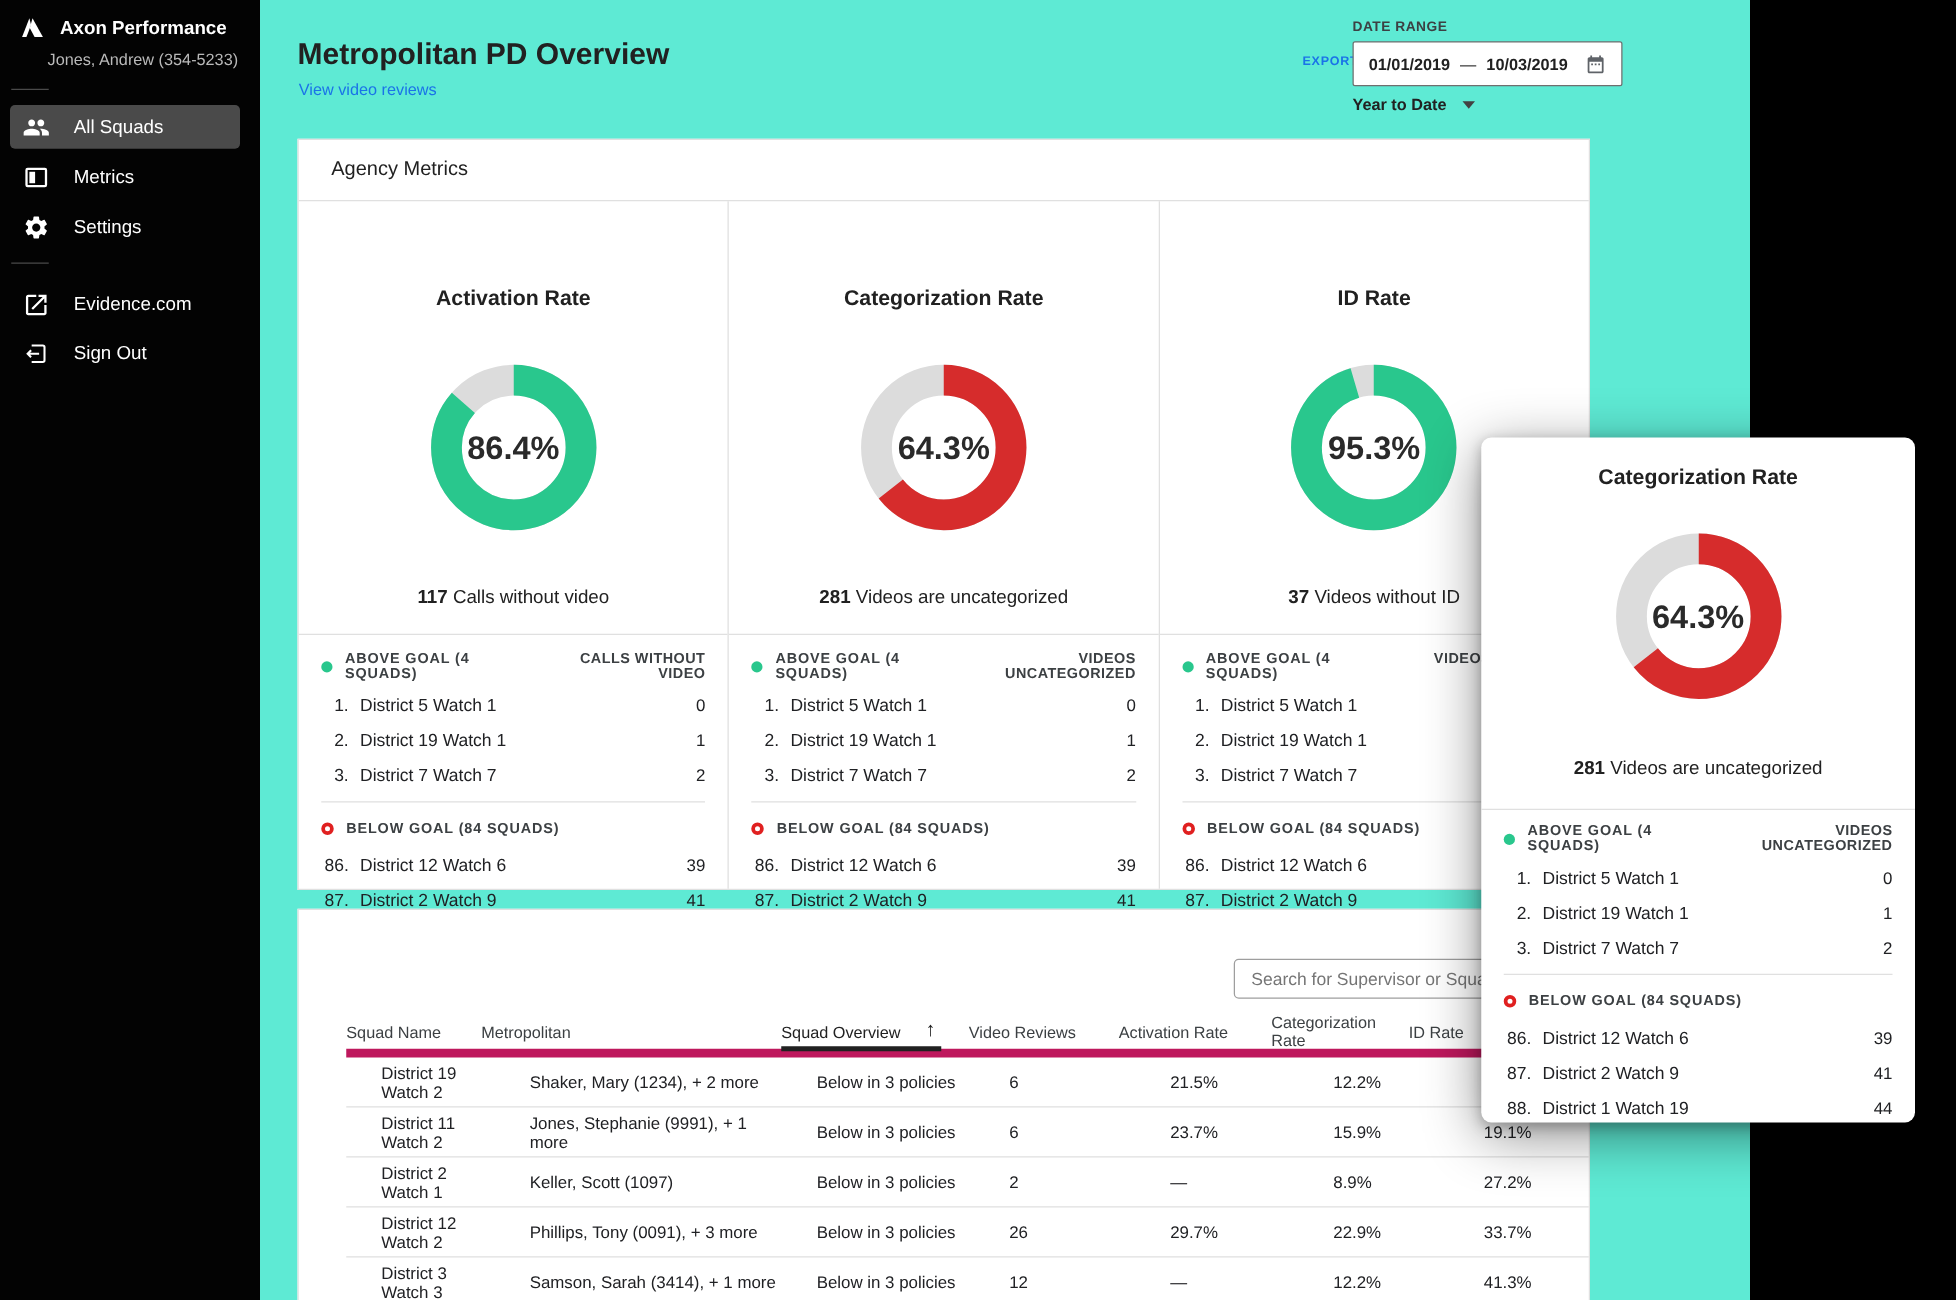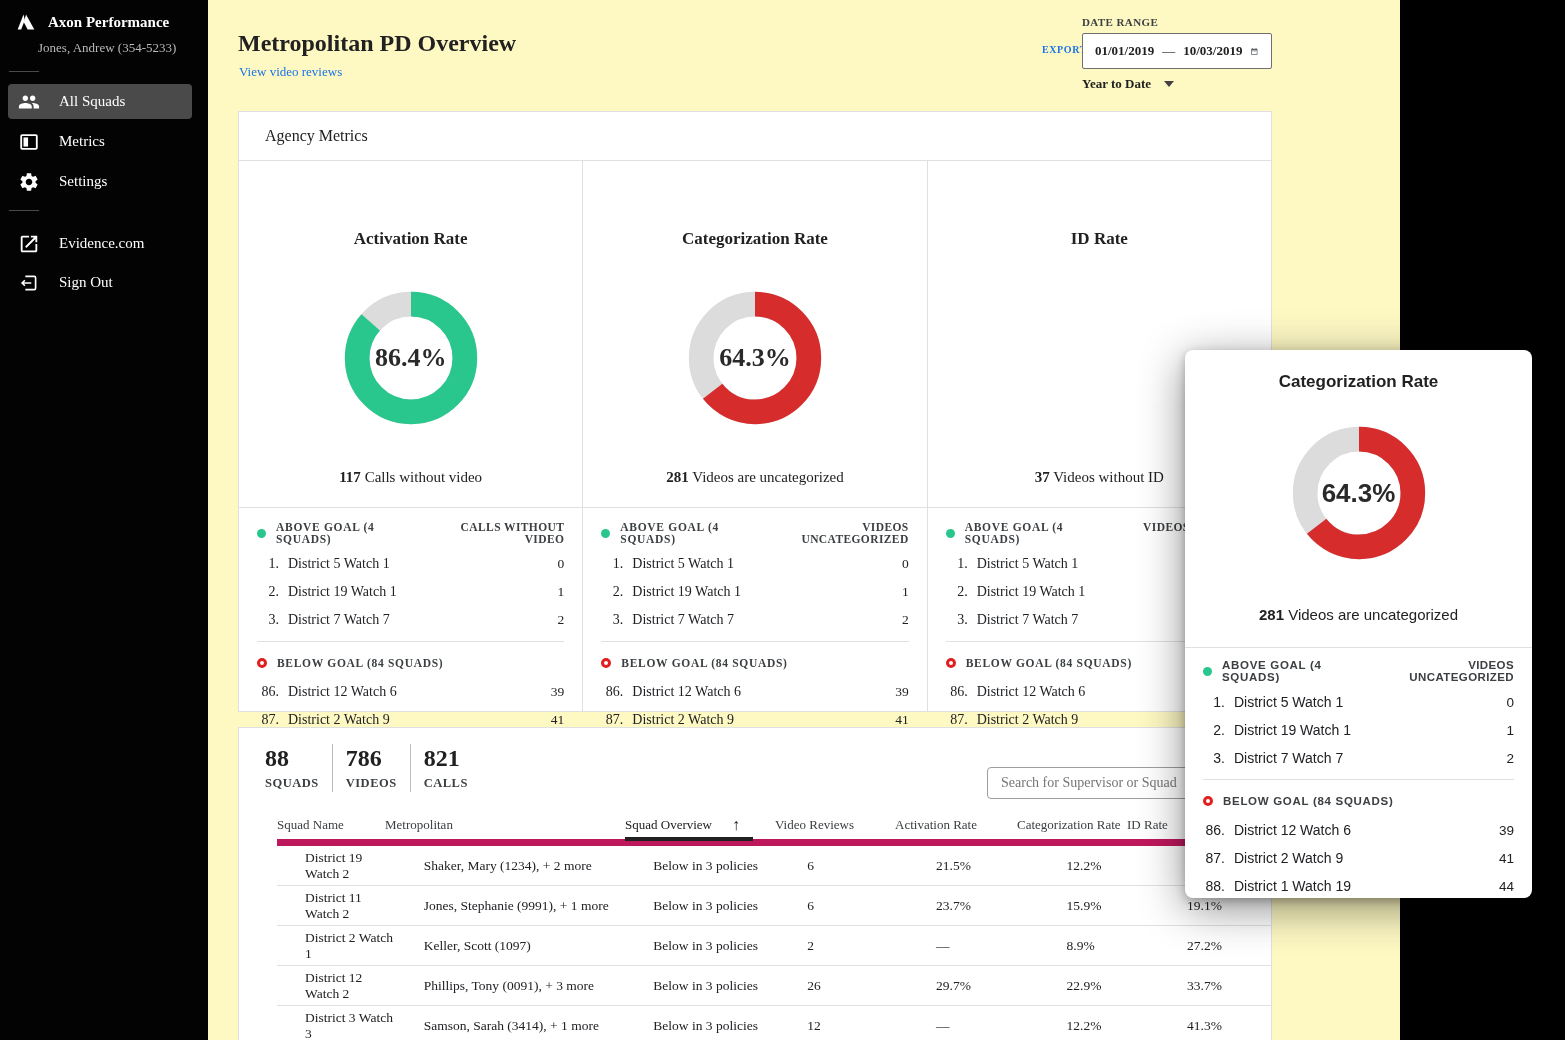--- a/index.html
+++ b/index.html
@@ -1,38 +1,38 @@
 <!DOCTYPE html>
 <html><head>
 <meta charset="utf-8">
 <style>
   * { margin:0; padding:0; box-sizing:border-box; }
   html,body { background:#000; }
   body { font-family:"Liberation Sans","DejaVu Sans",sans-serif; }
   #stage { position:relative; width:1565px; height:1040px; background:#000; overflow:hidden; }
-  .app { position:absolute; left:0; top:0; width:1400px; height:1040px; background:#fef9c3;font-family:Liberation Serif, serif; }
+  .app { position:absolute; left:0; top:0; width:1400px; height:1040px; background:#5eead4; }
 
   
   .sidebar { position:absolute; left:0; top:0; width:208px; height:1040px; background:#030303; color:#fff; }
   .brand-row { position:absolute; left:16px; top:12px; display:flex; align-items:center; gap:12px; }
   .brand-row svg { width:20px; height:20px; }
   .brand-title { font-size:15px; font-weight:700; color:#fff; }
   .brand-user { position:absolute; left:38px; top:40px; font-size:13px; color:#b9b9b9; }
   .side-div { position:absolute; left:9px; width:30px; border-top:1px solid #4a4a4a; }
   .nav-item { position:absolute; left:8px; width:184px; height:35px; display:flex; align-items:center; gap:19px; padding-left:10px; border-radius:4px; cursor:pointer; }
   .nav-item.sel { background:#4a4a4a; }
   .nav-item svg { width:22px; height:22px; flex:0 0 22px; }
   .nav-label { font-size:15px; color:#fff; }
 
   
   .page-title { position:absolute; left:238px; top:30px; font-size:24px; font-weight:600; color:#212121; }
   .page-sub { position:absolute; left:239px; top:64px; font-size:13px; color:#1a73e8; cursor:pointer; }
   .export-btn { position:absolute; left:1042px; top:44px; font-size:10px; font-weight:700; letter-spacing:.6px; color:#1a73e8; cursor:pointer; }
   .dr-label { position:absolute; left:1082px; top:16px; font-size:11px; font-weight:700; letter-spacing:.4px; color:#3c4043; }
-  .dr-box { position:absolute; left:1082px; top:33px; width:190px; height:36px; background:#fff; border:1px solid #6f6f6f; border-radius:2px; display:flex; align-items:center; padding:0 12px; gap:8px; cursor:pointer; }
+  .dr-box { position:absolute; left:1082px; top:33px; width:216px; height:36px; background:#fff; border:1px solid #6f6f6f; border-radius:2px; display:flex; align-items:center; padding:0 12px; gap:8px; cursor:pointer; }
   .dr-box .dt { font-size:13px; font-weight:600; color:#212121; }
   .dr-box .sep { font-size:13px; color:#212121; }
   .dr-box svg { width:17px; height:17px; margin-left:auto; }
   .preset { position:absolute; left:1082px; top:76px; display:flex; align-items:center; gap:13px; cursor:pointer; }
   .preset span { font-size:13px; font-weight:600; color:#212121; }
   .caret { width:0; height:0; border-left:5px solid transparent; border-right:5px solid transparent; border-top:6px solid #424242; }
 
   
   .card { position:absolute; background:#fff; border:1px solid #e0e0e0; }
   #agency-card { left:238px; top:111px; width:1034px; height:601px; }
@@ -271,20 +271,29 @@
             <div class="g-row">
                 <span class="g-rank">88.</span>
                 <span class="g-name">District 1 Watch 19</span>
                 <span class="g-val">44</span>
               </div>
           </div>
         </div>
 
         <div class="metric-col">
           <div class="m-title">ID Rate</div>
+          <div class="donut-box">
+            <svg viewBox="0 0 160 160">
+                <g transform="rotate(-90 80 80)">
+                  <circle cx="80" cy="80" r="59" fill="none" stroke="#dcdcdc" stroke-width="27"></circle>
+                  <circle class="donut-value" cx="80" cy="80" r="59" fill="none" stroke-width="27" stroke="#29c78d" stroke-dasharray="353.28466026678655 370.7079331235956"></circle>
+                </g>
+              </svg>
+            <div class="donut-pct">95.3%</div>
+          </div>
           <div class="m-caption"><b>37</b> <span>Videos without ID</span></div>
           <div class="m-list">
             <div class="goal-head">
               <span class="dot green"></span>
               <span class="goal-label">ABOVE GOAL (4 SQUADS)</span>
               <span class="goal-vh">VIDEOS WITHOUT ID</span>
             </div>
             <div class="g-row">
                 <span class="g-rank">1.</span>
                 <span class="g-name">District 5 Watch 1</span>
@@ -319,36 +328,20 @@
                 <span class="g-rank">88.</span>
                 <span class="g-name">District 1 Watch 19</span>
                 <span class="g-val"></span>
               </div>
           </div>
         </div>
       </div>
     </div>
 
     <div class="card" id="squads-card">
-      <div class="stats">
-        <div class="stat">
-            <div class="stat-val">88</div>
-            <div class="stat-lab">SQUADS</div>
-          </div>
-        <div class="stat-sep"></div>
-        <div class="stat">
-            <div class="stat-val">786</div>
-            <div class="stat-lab">VIDEOS</div>
-          </div>
-        <div class="stat-sep"></div>
-        <div class="stat">
-            <div class="stat-val">821</div>
-            <div class="stat-lab">CALLS</div>
-          </div>
-      </div>
       <div class="search-wrap">
         <input type="text" placeholder="Search for Supervisor or Squad" style="">
       </div>
 
       <div class="tbl-head">
         <div class="c c1">Squad Name</div>
         <div class="c c2">Metropolitan</div>
         <div class="c c3 th-sorted">
             <span>Squad Overview</span>
             <span class="arrow">↑</span>

